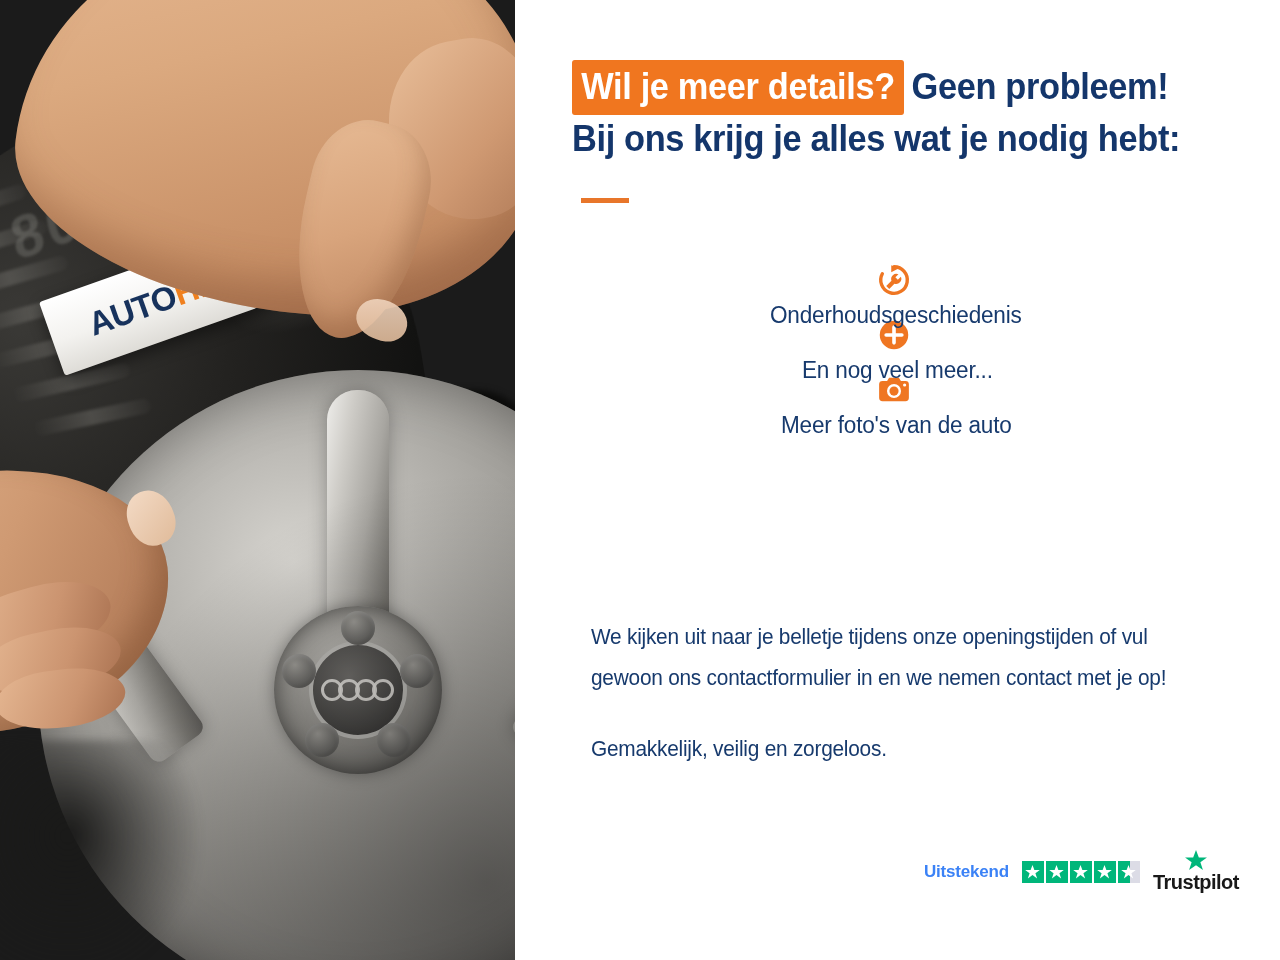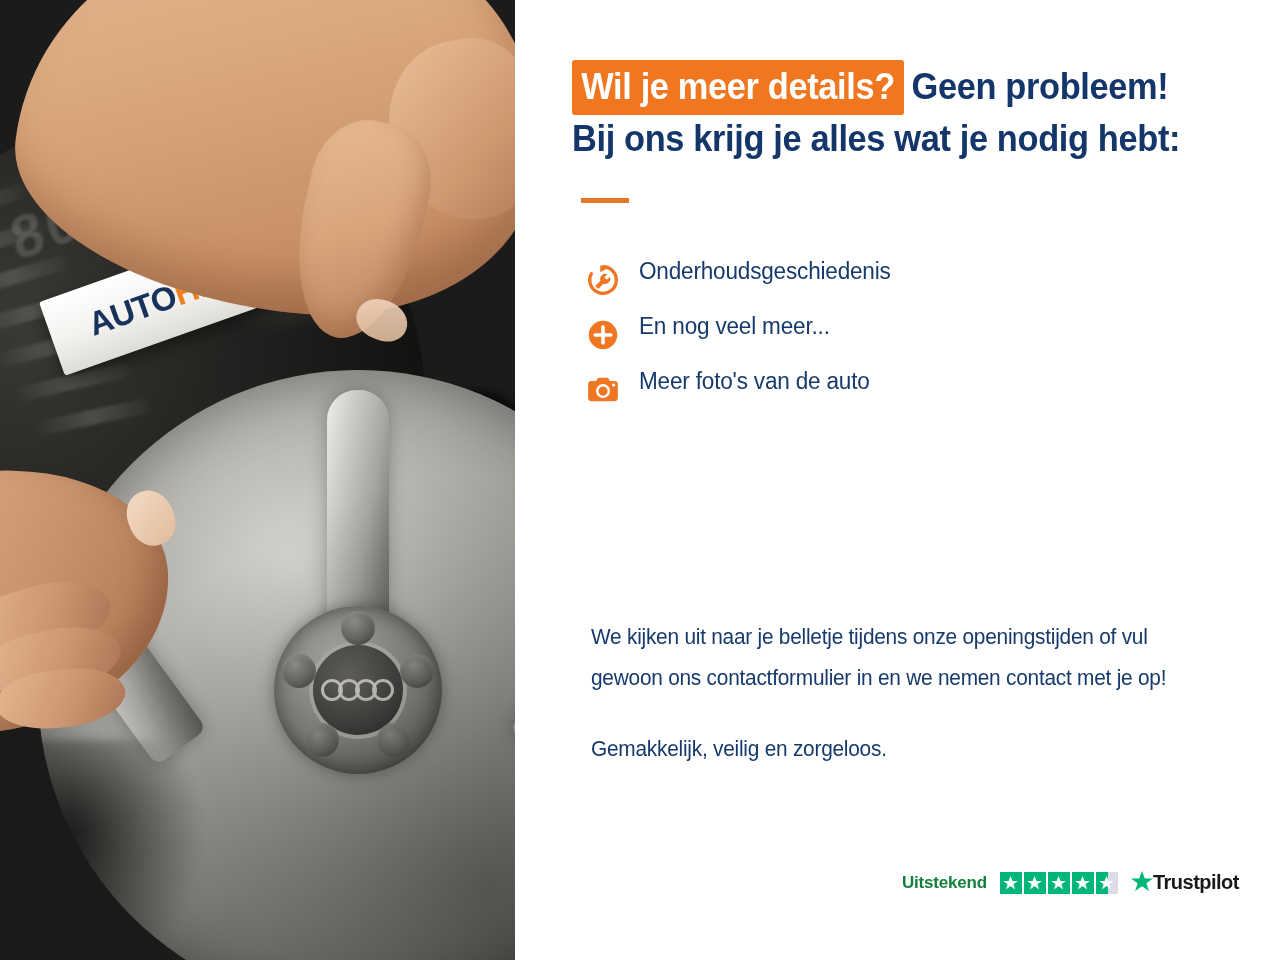--- a/index.html
+++ b/index.html
@@ -291,22 +291,23 @@
     background: #e8762a;
   }
 
   .features {
     position: absolute;
     left: 66px; top: 258px;
     width: 640px;
   }
   .feature {
     display: flex;
-    align-items: flex-start;
+    align-items: center;
     height: 55px;
+    flex-direction: column;
   }
   .feature-icon {
     flex: 0 0 44px;
     width: 44px; height: 44px;
     display: flex; align-items: center; justify-content: center;
     margin-right: 14px;
   }
   .feature-icon svg { display: block; }
   .feature-label {
     font-family: "Liberation Sans", sans-serif;
@@ -339,40 +340,42 @@
     position: absolute;
     right: 41px; bottom: 66px;
     display: flex;
     align-items: center;
     gap: 13px;
   }
   .tp-rating {
     font-family: "Liberation Sans", sans-serif;
     font-weight: 700;
     font-size: 17px;
-    color: #15803d;
+    color: #3b82f6;
     letter-spacing: -0.2px;
   }
   .tp-stars { display: flex; gap: 2px; }
   .tp-star {
     position: relative;
     width: 22px; height: 22px;
     background: #00b67a;
     display: flex; align-items: center; justify-content: center;
     overflow: hidden;
   }
   .tp-star.half::before {
     content: "";
     position: absolute;
     left: 53%; top: 0; right: 0; bottom: 0;
     background: #dcdce6;
   }
   .tp-star svg { position: relative; z-index: 2; }
   .tp-logo {
     display: flex;
+    align-items: center;
+    flex-direction: column;
   }
   .tp-logo-name {
     font-family: "Liberation Sans", sans-serif;
     font-weight: 700;
     font-size: 20px;
     color: #191919;
     letter-spacing: -0.5px;
   }
 </style>
 </head>

